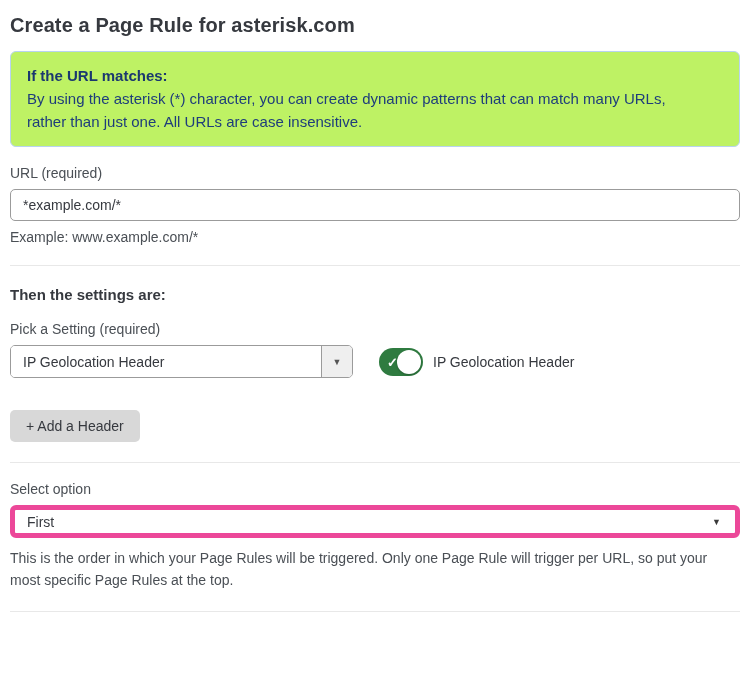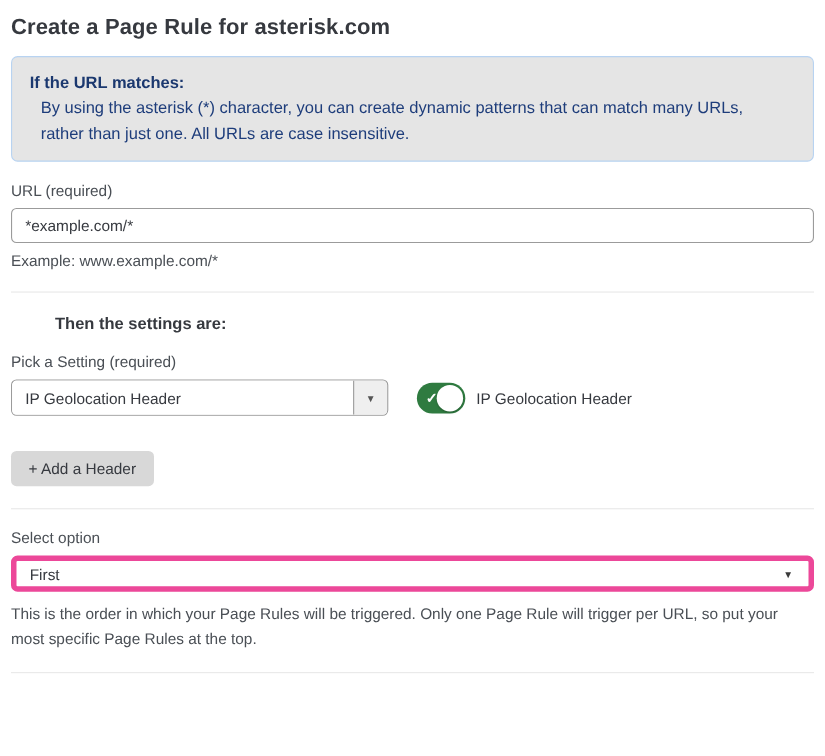--- a/index.html
+++ b/index.html
@@ -17,30 +17,30 @@
   .page-title {
     font-size: 20px;
     font-weight: bold;
     color: #36393f;
     margin-top: 4px;
     margin-bottom: 14px;
     letter-spacing: 0.1px;
   }
 
   .info-box {
-    background: #e5e5e5;
+    background: #bef264;
     border: 1px solid #b8d3f1;
     border-radius: 6px;
     padding: 12px 16px 13px 16px;
     color: #1e3d7b;
     font-size: 15px;
     line-height: 23px;
   }
   .info-box .info-heading { font-weight: bold; color: #1b386f; }
-  .info-box .info-body { max-width: 660px; margin-left: 10px; }
+  .info-box .info-body { max-width: 660px; }
   .info-link {
     color: #2d6bd3;
     text-decoration: underline;
     cursor: pointer;
   }
   .info-link-suffix { color: #1e3d7b; }
 
   .field-label {
     font-size: 14px;
     color: #4a4f55;
@@ -73,21 +73,20 @@
     border-top: 1px solid #e8e8e8;
     margin: 20px 0 0 0;
     width: 730px;
   }
 
   .section-heading {
     font-size: 15px;
     font-weight: bold;
     color: #36393f;
     margin-top: 20px;
-    margin-left: 40px;
   }
 
   .setting-row {
     display: flex;
     margin-top: 0;
   }
 
   .select-group {
     display: flex;
     width: 343px;

